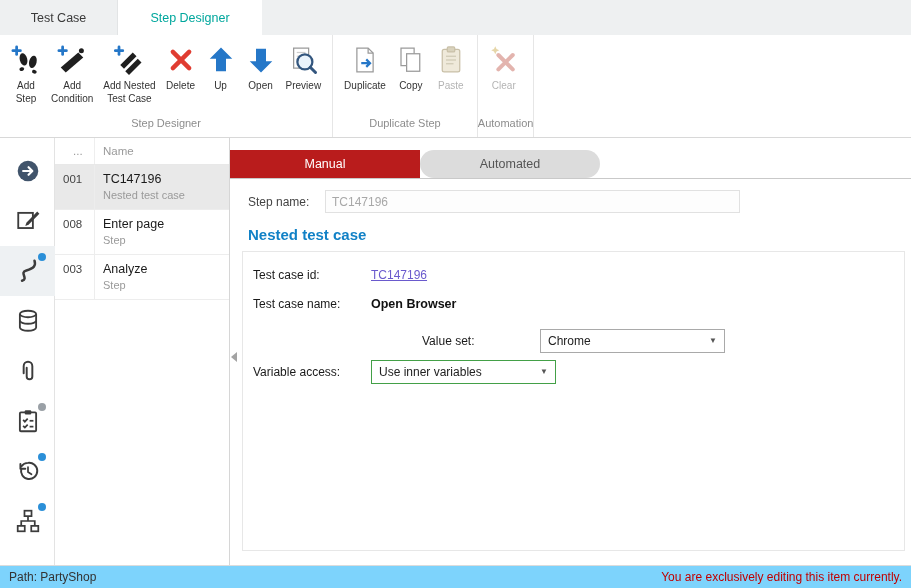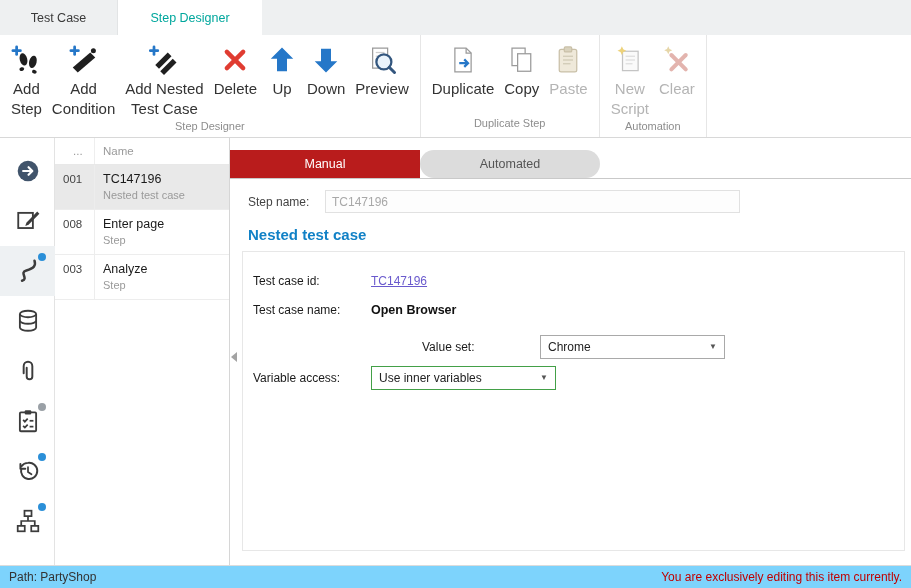--- a/index.html
+++ b/index.html
@@ -14,21 +14,21 @@
   .apptab.active { width:144px; background:#fff; color:#00a79d; }
 
   
   .ribbon { height:103px; background:#fff; border-bottom:1px solid #d8d8d8; display:flex; flex:0 0 auto; }
   .rgroup { display:flex; flex-direction:column; border-right:1px solid #e6e6e6; }
   .rbuttons { flex:1; display:flex; align-items:flex-start; padding:8px 6px 0 6px; }
   .rglabel { height:20px; font-size:11px; color:#8d8d8d; text-align:center; padding-bottom:4px; }
   .rbtn { display:flex; flex-direction:column; align-items:center; padding:2px 5px; }
   .ricon { width:30px; height:30px; position:relative; margin-bottom:4px; }
   .ricon svg { width:100%; height:100%; display:block; }
-  .rlabel { font-size:15px; line-height:1.3; color:#333; text-align:center; white-space:pre-line; }
+  .rlabel { font-size:10px; line-height:1.3; color:#333; text-align:center; white-space:pre-line; }
   .rbtn.disabled .rlabel { color:#b4b4b4; }
 
   
   .bodyrow { flex:1; display:flex; min-height:0; }
 
   
   .rail { width:55px; border-right:1px solid #e3e3e3; background:#fff; display:flex; flex-direction:column; padding-top:8px; flex:0 0 auto; }
   .rail-item { width:55px; height:50px; display:flex; align-items:center; justify-content:center; position:relative; }
   .rail-item.selected { background:#eef1f3; }
   .rail-item svg { width:26px; height:26px; display:block; }
@@ -54,21 +54,21 @@
   .mtab { height:28px; display:flex; align-items:center; justify-content:center; font-size:12.5px; }
   .mtab.active { width:190px; background:#b91c1c; color:#fff; }
   .mtab.inactive { width:180px; background:#dcdcdc; color:#555;border-radius:14px; }
 
   .stepname-row { display:flex; align-items:center; margin:11px 0 0 18px; }
   .stepname-label { width:77px; font-size:12px; color:#444; }
   .stepname-input { width:415px; height:23px; border:1px solid #e1e1e1; background:#fdfdfd; color:#a8a8a8; font-size:12px; padding:0 6px; font-family:"Liberation Sans",sans-serif; }
 
   .section-title { margin:13px 0 8px 18px; font-size:15px; font-weight:bold; color:#1181c6; }
 
-  .formbox { flex:1; margin:0 6px 14px 12px; border:1px solid #e7e7e7; background:#fff; padding:18px 10px; }
+  .formbox { flex:1; margin:0 6px 14px 12px; border:1px solid #e7e7e7; background:#fff; padding:12px 10px; }
   .form-row { display:flex; align-items:center; margin-bottom:7px; min-height:22px; }
   .form-row.gap { margin-top:14px;justify-content:center; }
   .form-label { width:118px; font-size:12px; color:#1a1a1a; }
   .link { color:#6a5acd; text-decoration:underline; font-size:12px; }
   .value-bold { font-weight:bold; font-size:12.5px; color:#111; }
   .combo { width:185px; height:24px; border:1px solid #a9a9a9; background:#fff; display:flex; align-items:center; justify-content:space-between; padding:0 7px; font-size:12px; color:#222; }
   .combo.green { border:1.5px solid #43a047; }
   .combo-arrow { font-size:8px; color:#555; line-height:1; }
 
   .collapse-handle { position:absolute; left:1px; top:214px; width:0; height:0; border-top:5px solid transparent; border-bottom:5px solid transparent; border-right:6px solid #a3a3a3; }
@@ -160,21 +160,21 @@
               </svg>
           </span>
           <span class="rlabel">Up</span>
         </div>
         <div class="rbtn">
           <span class="ricon">
             <svg viewBox="0 0 24 24">
                 <path d="M12 22 L3 13 H8 V3 H16 V13 H21 Z" fill="#2577c8"></path>
               </svg>
           </span>
-          <span class="rlabel">Down</span>
+          <span class="rlabel">Open</span>
         </div>
         <div class="rbtn">
           <span class="ricon">
             <svg viewBox="0 0 24 24">
               <rect x="4.5" y="2.5" width="12" height="16" fill="#fff" stroke="#9a9a9a"></rect>
               <line x1="7" y1="6" x2="14" y2="6" stroke="#cccccc"></line>
               <line x1="7" y1="9" x2="14" y2="9" stroke="#cccccc"></line>
               <circle cx="13.5" cy="13.5" r="6" fill="#eaf3fb" stroke="#33567e" stroke-width="1.8"></circle>
               <line x1="17.8" y1="17.8" x2="22" y2="22" stroke="#33567e" stroke-width="2.4" stroke-linecap="round"></line>
             </svg>
@@ -217,33 +217,20 @@
             </svg>
           </span>
           <span class="rlabel">Paste</span>
         </div>
       </div>
       <div class="rglabel">Duplicate Step</div>
     </div>
 
     <div class="rgroup">
       <div class="rbuttons">
-        <div class="rbtn disabled">
-          <span class="ricon">
-            <svg viewBox="0 0 24 24">
-              <rect x="6" y="5" width="12.5" height="15.5" fill="#fafafa" stroke="#c4c4c4"></rect>
-              <line x1="8.5" y1="9" x2="16" y2="9" stroke="#dddddd"></line>
-              <line x1="8.5" y1="12" x2="16" y2="12" stroke="#dddddd"></line>
-              <line x1="8.5" y1="15" x2="14" y2="15" stroke="#dddddd"></line>
-              <path d="M5.5 1 l1.1 2.4 2.4 1.1 -2.4 1.1 -1.1 2.4 -1.1 -2.4 -2.4 -1.1 2.4 -1.1 z" fill="#edd27a"></path>
-            </svg>
-          </span>
-          <span class="rlabel">New
-Script</span>
-        </div>
         <div class="rbtn disabled">
           <span class="ricon">
             <svg viewBox="0 0 24 24">
               <g stroke="#e3b4ae" stroke-width="3.2" stroke-linecap="round">
                 <line x1="7.5" y1="8" x2="19" y2="19.5"></line>
                   <line x1="19" y1="8" x2="7.5" y2="19.5"></line>
               </g>
               <path d="M5 1 l1 2.2 2.2 1 -2.2 1 -1 2.2 -1 -2.2 -2.2 -1 2.2 -1 z" fill="#e6d6a8"></path>
             </svg>
           </span>

